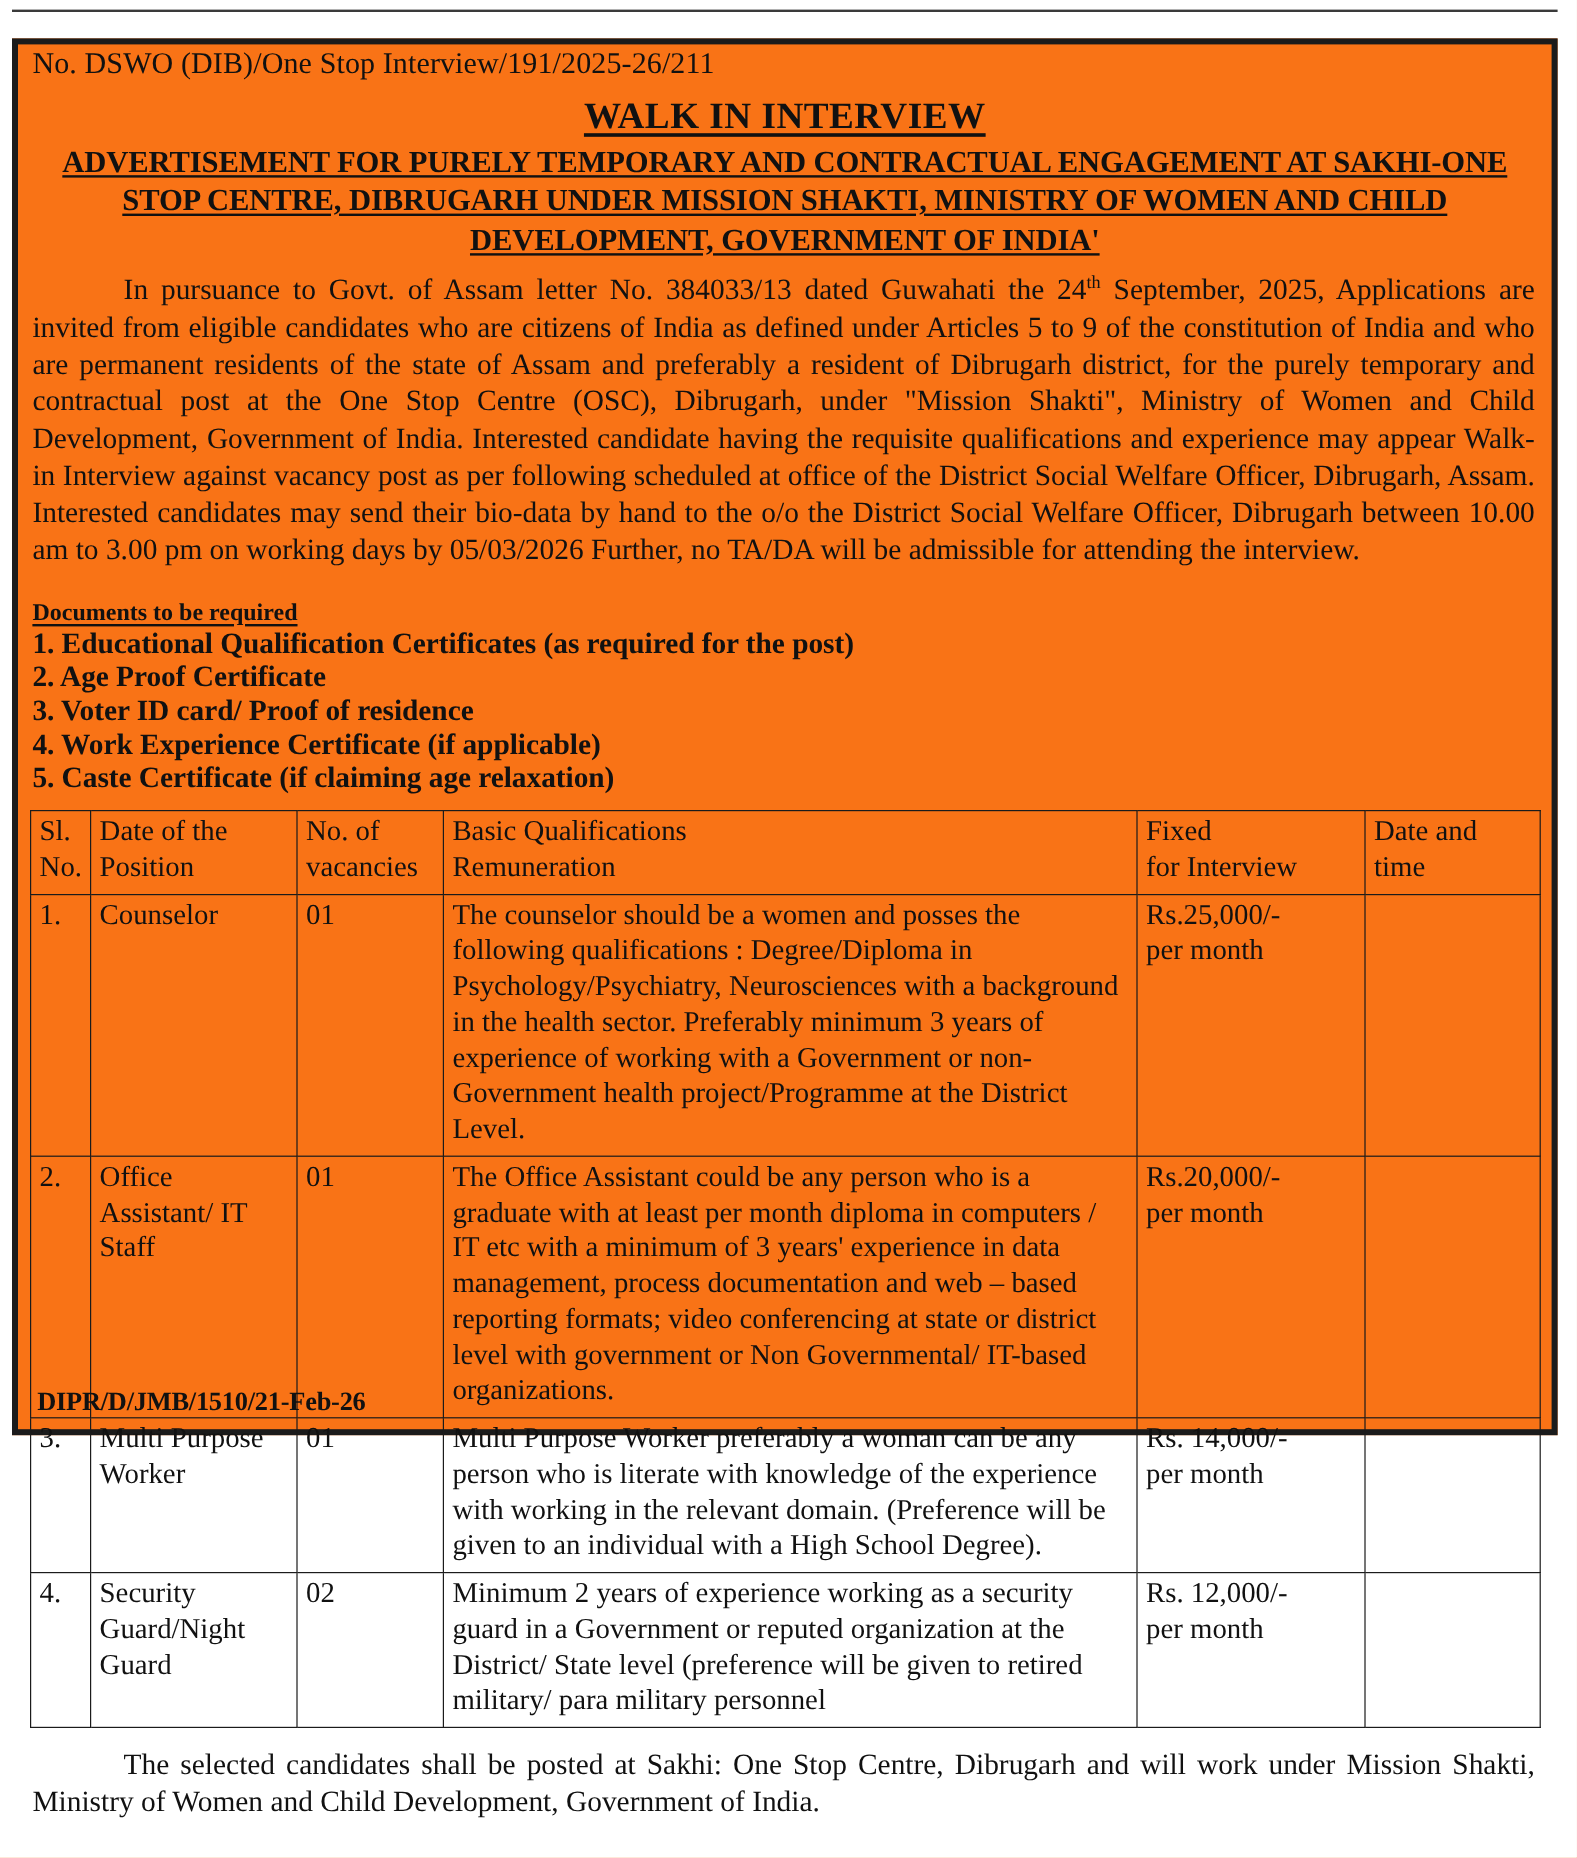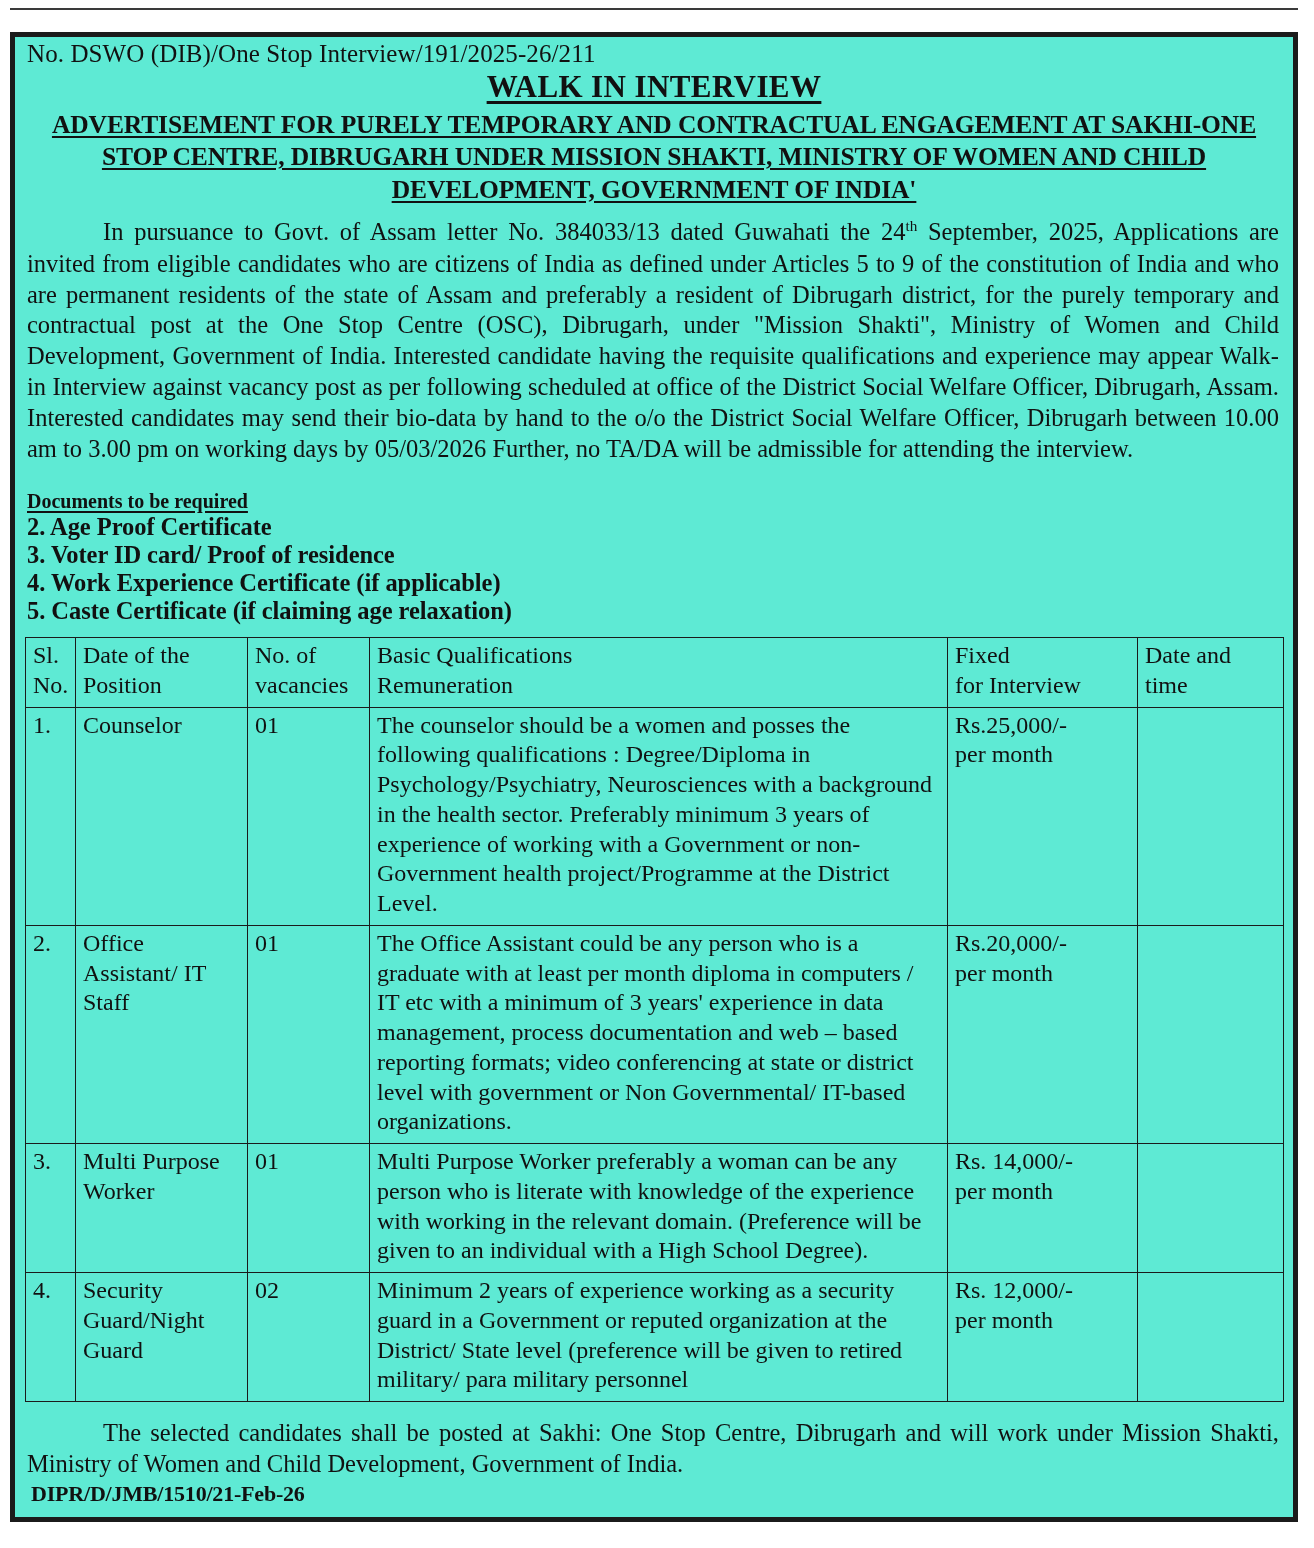--- a/index.html
+++ b/index.html
@@ -25,41 +25,41 @@
     width: 1288px;
     height: 2px;
     background: #3a3a3a;
   }
 
   .page-frame {
     position: absolute;
     top: 32px;
     left: 10px;
     width: 1288px;
-    height: 1490px;
+    height: 1164px;
     border: 5px solid #1b1b1b;
-    background: #5eead4;
+    background: #f97316;
     padding: 2px 10px 0 10px;
   }
 
   .ref-no {
     font-size: 25px;
     line-height: 1.18;
     letter-spacing: 0.1px;
     padding-left: 2px;
   }
 
   .main-title {
     text-align: center;
     font-weight: bold;
     font-size: 31px;
     letter-spacing: 0.4px;
     text-decoration: underline;
     text-underline-offset: 4px;
-    margin-top: 0;
+    margin-top: 10px;
     margin-bottom: 4px;
   }
 
   .sub-title {
     text-align: center;
     font-weight: bold;
     font-size: 25.5px;
     line-height: 1.28;
     letter-spacing: -0.1px;
     text-decoration: underline;
@@ -154,20 +154,21 @@
   <div class="ref-no">No. DSWO (DIB)/One Stop Interview/191/2025-26/211</div>
 
   <div class="main-title">WALK IN INTERVIEW</div>
 
   <div class="sub-title">ADVERTISEMENT FOR PURELY TEMPORARY AND CONTRACTUAL ENGAGEMENT AT SAKHI-ONE STOP CENTRE, DIBRUGARH UNDER MISSION SHAKTI, MINISTRY OF WOMEN AND CHILD DEVELOPMENT, GOVERNMENT OF INDIA'</div>
 
   <p class="body-para"><span class="indent"></span><span>In pursuance to Govt. of Assam letter No. 384033/13 dated Guwahati the 24</span><sup class="sup">th</sup><span> September, 2025, Applications are invited from eligible candidates who are citizens of India as defined under Articles 5 to 9 of the constitution of India and who are permanent residents of the state of Assam and preferably a resident of Dibrugarh district, for the purely temporary and contractual post at the One Stop Centre (OSC), Dibrugarh, under "Mission Shakti", Ministry of Women and Child Development, Government of India. Interested candidate having the requisite qualifications and experience may appear Walk-in Interview against vacancy post as per following scheduled at office of the District Social Welfare Officer, Dibrugarh, Assam. Interested candidates may send their bio-data by hand to the o/o the District Social Welfare Officer, Dibrugarh between 10.00 am to 3.00 pm on working days by 05/03/2026 Further, no TA/DA will be admissible for attending the interview.</span></p>
 
   <div class="docs-head">Documents to be required</div>
   <ul class="docs-list">
+    <li>1. Educational Qualification Certificates (as required for the post)</li>
     <li>2. Age Proof Certificate</li>
     <li>3. Voter ID card/ Proof of residence</li>
     <li>4. Work Experience Certificate (if applicable)</li>
     <li>5. Caste Certificate (if claiming age relaxation)</li>
   </ul>
 
   <table class="vac-table">
     <colgroup>
       <col class="col-sl">
         <col class="col-pos">

